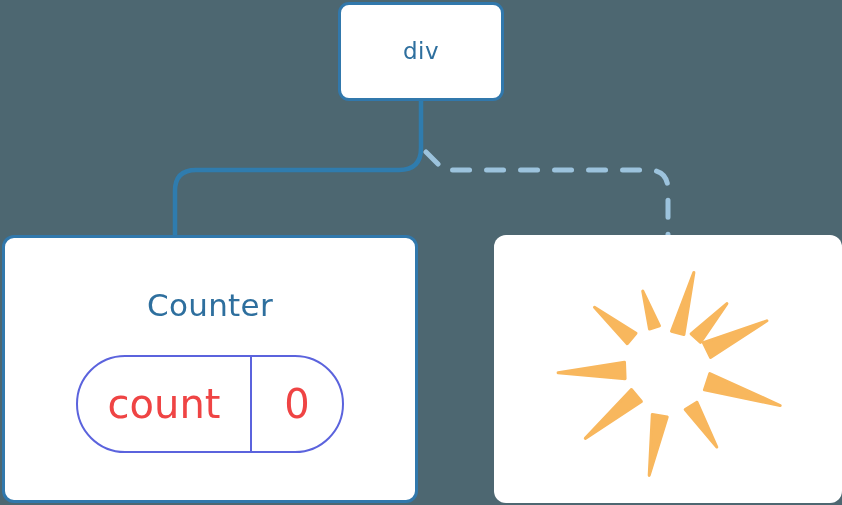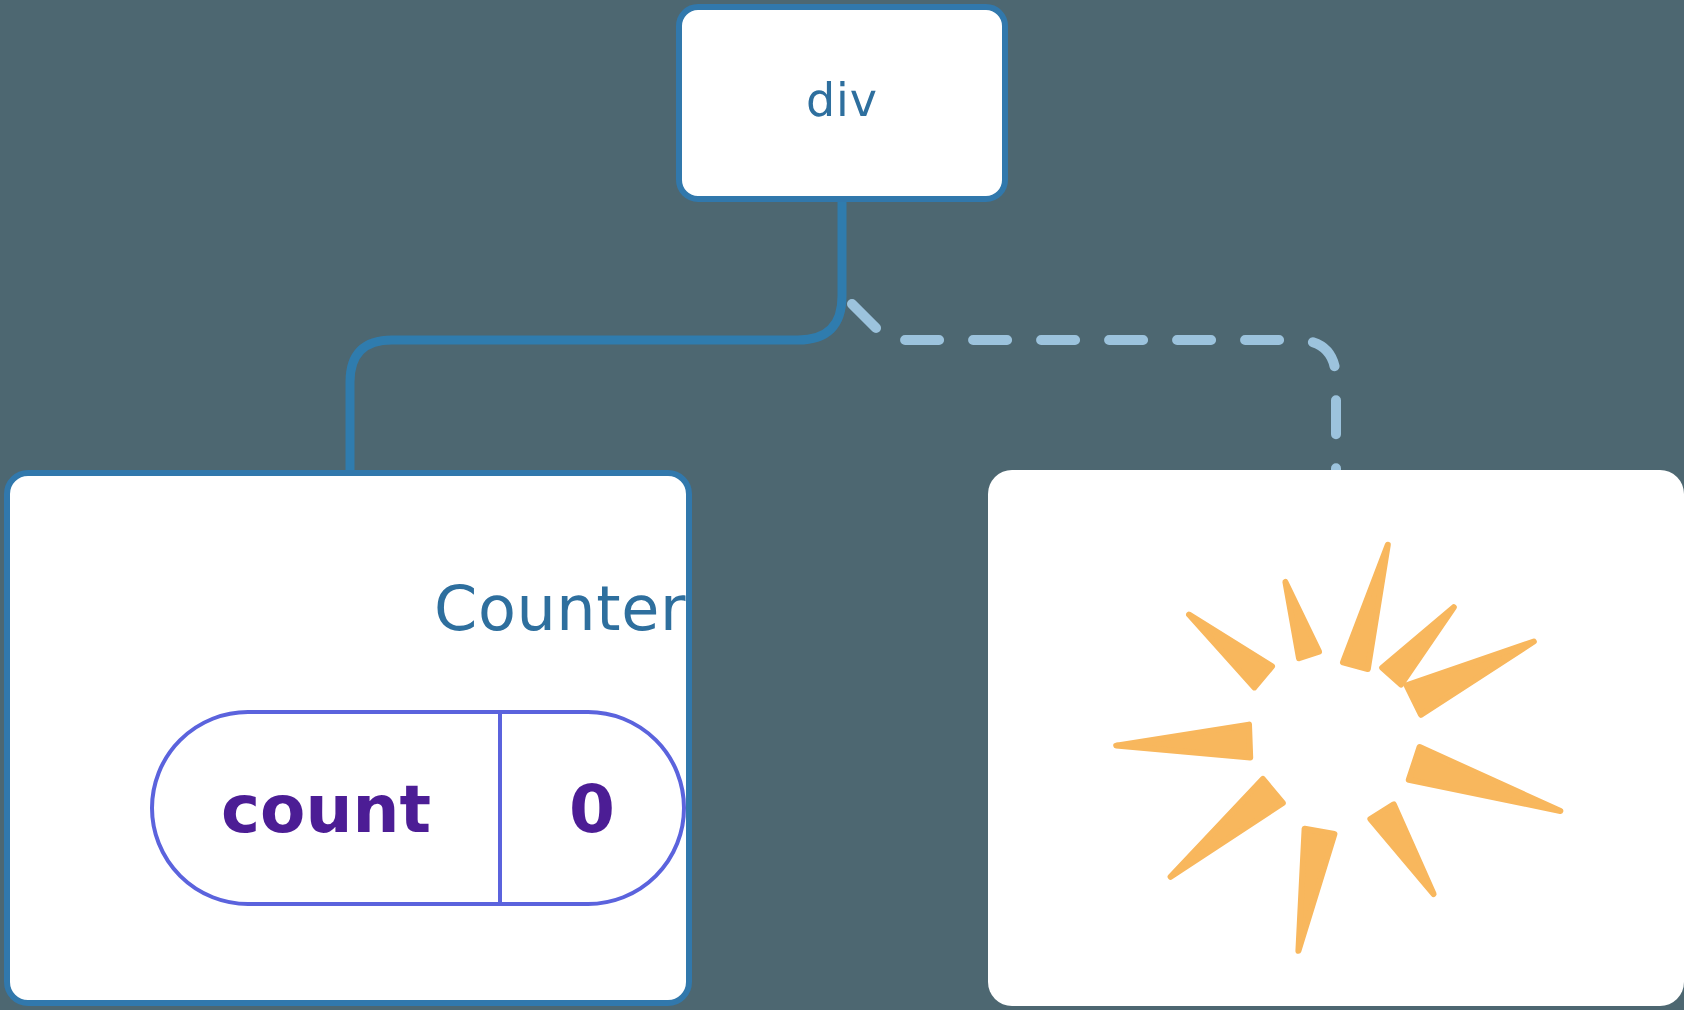--- a/index.html
+++ b/index.html
@@ -47,27 +47,27 @@
   }
   #node-div .node-title {
     font-size: 23px;
     color: #2e6f9e;
     letter-spacing: 0.5px;
     line-height: 1;
   }
   #node-counter {
     left: 2px;
     top: 235px;
-    width: 344px;
+    width: 416px;
     height: 268px;
     border: 3px solid #3178ac;
     border-radius: 12px;
     display: flex;
     flex-direction: column;
-    align-items: flex-end;
+    align-items: center;
   }
   #node-counter .node-title {
     font-size: 31px;
     color: #2e6f9e;
     margin-top: 52px;
     line-height: 1;
     letter-spacing: 0.3px;
   }
   
   .state-pill {
@@ -79,24 +79,23 @@
     border-radius: 49px;
     box-sizing: border-box;
     display: flex;
     align-items: stretch;
   }
   .state-pill .pill-key,
   .state-pill .pill-val {
     display: flex;
     align-items: center;
     justify-content: center;
-    color: #4c1d95;
-    font-size: 33px;
+    color: #ef4444;
+    font-size: 40px;
     line-height: 1;
-    font-weight: bold;
   }
   .state-pill .pill-key {
     width: 172px;
   }
   .state-pill .pill-divider {
     width: 2px;
     background: #5b63dd;
   }
   .state-pill .pill-val {
     flex: 1;

